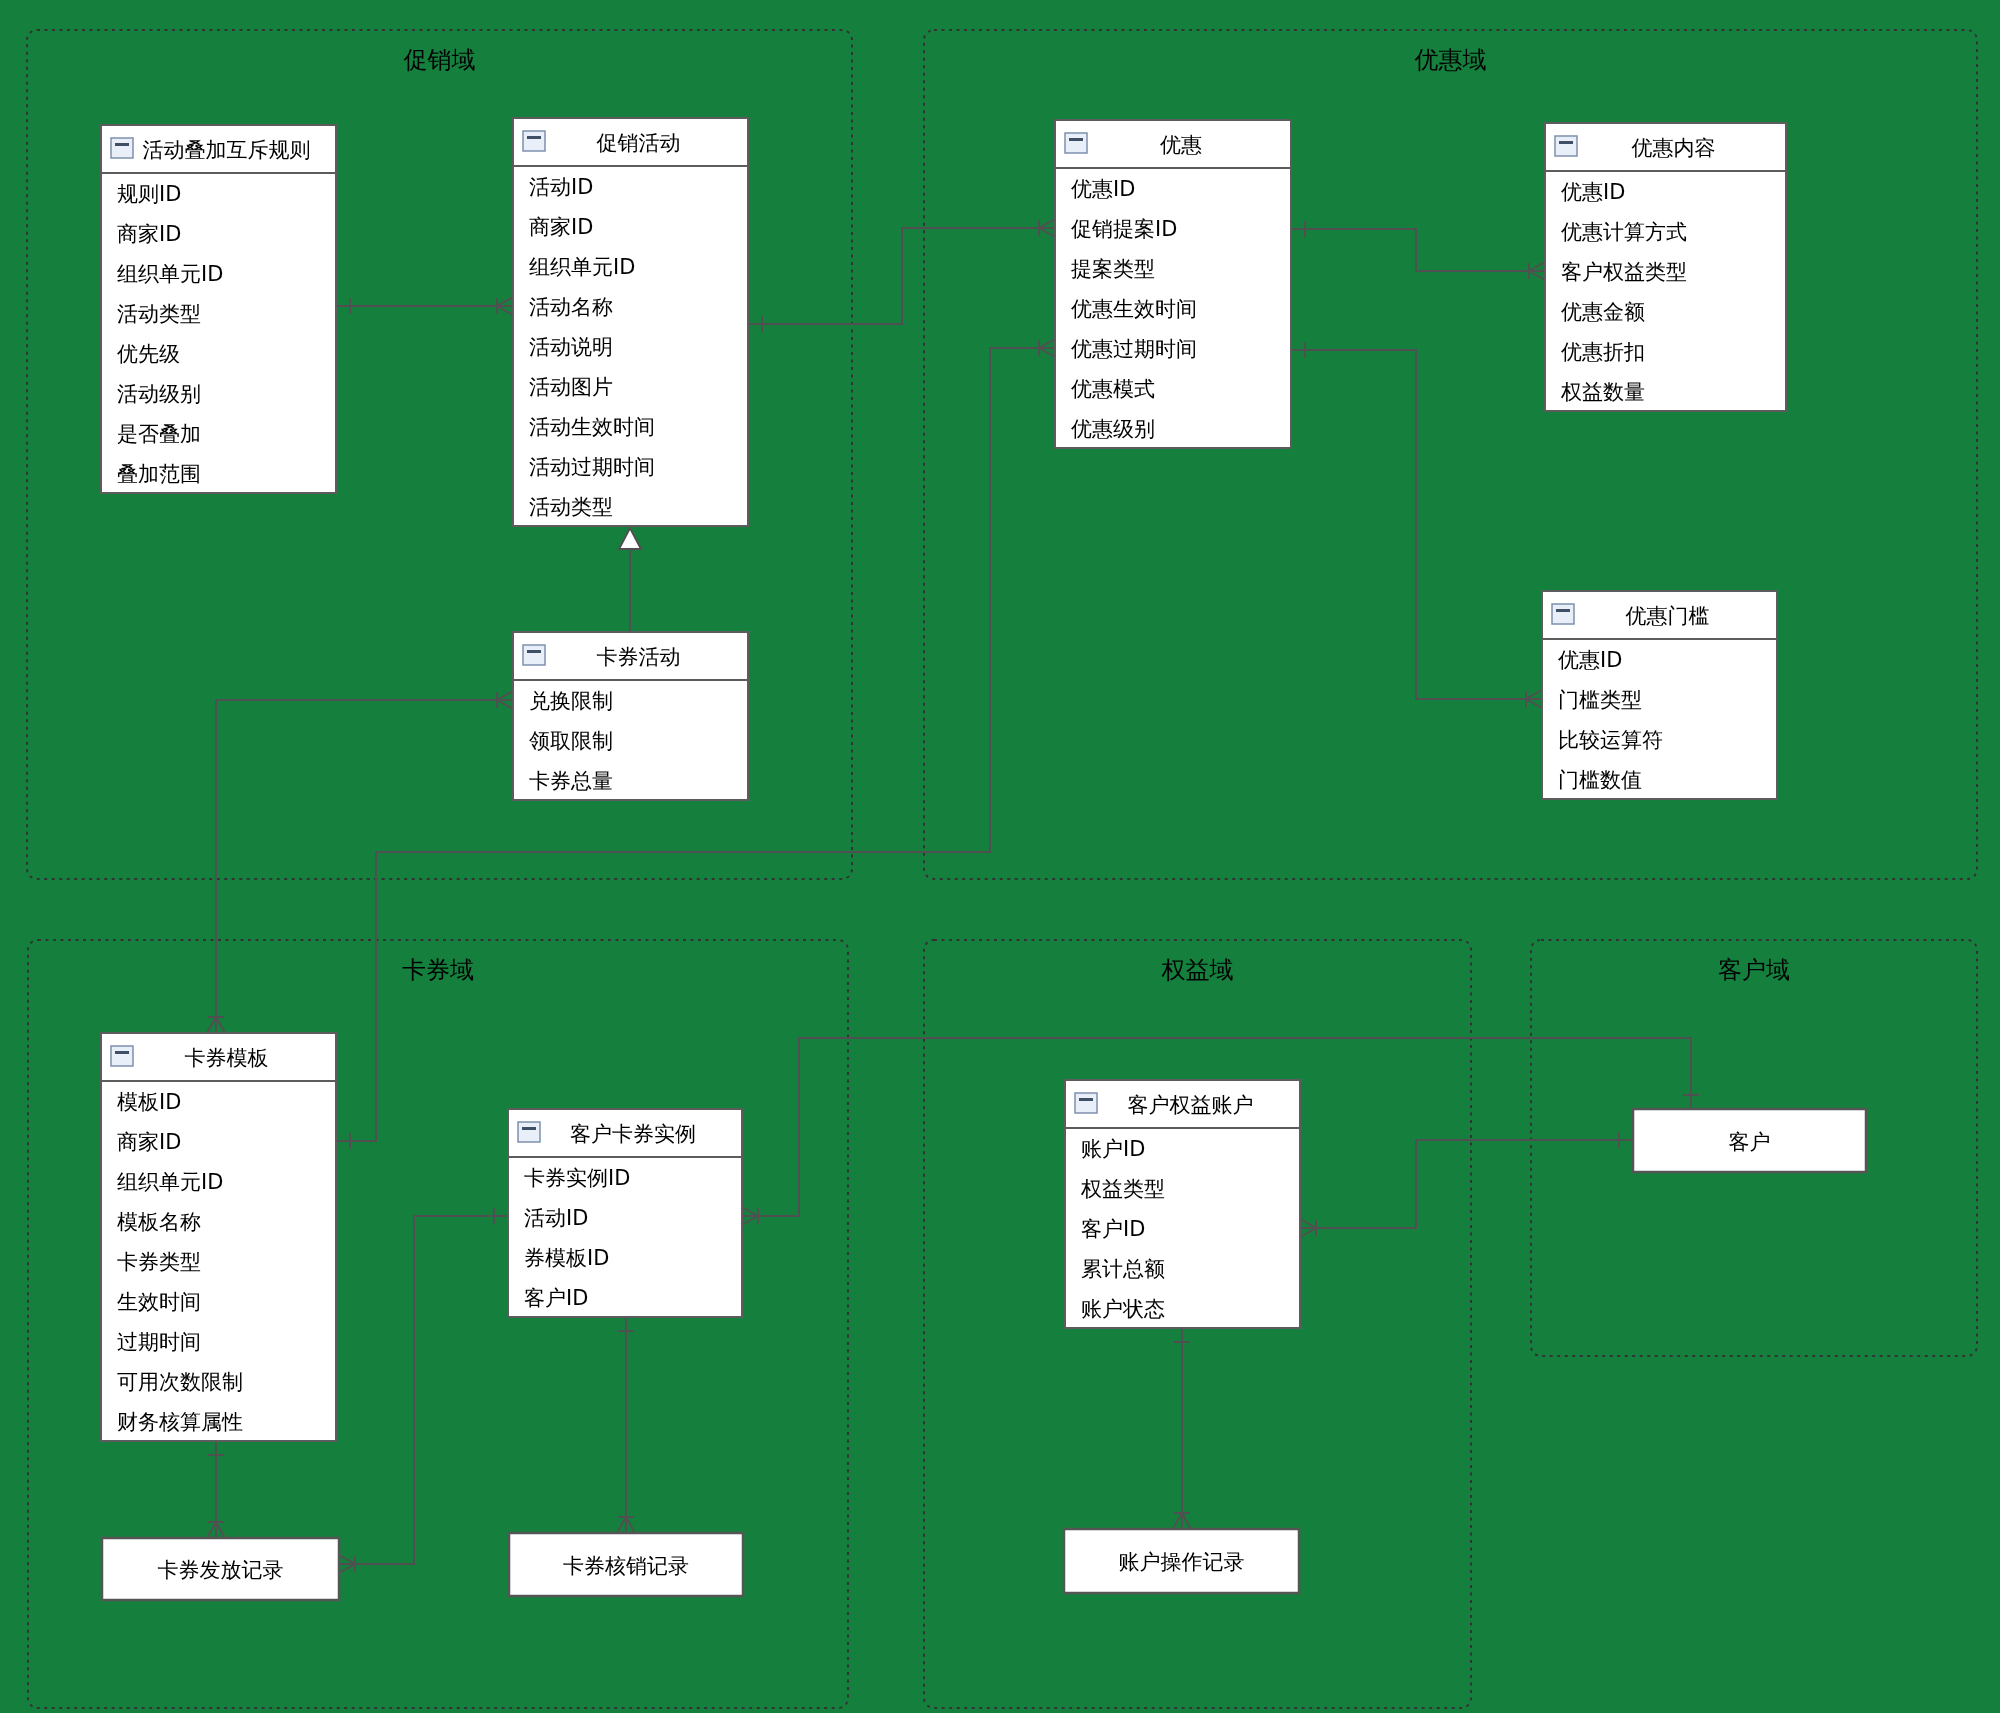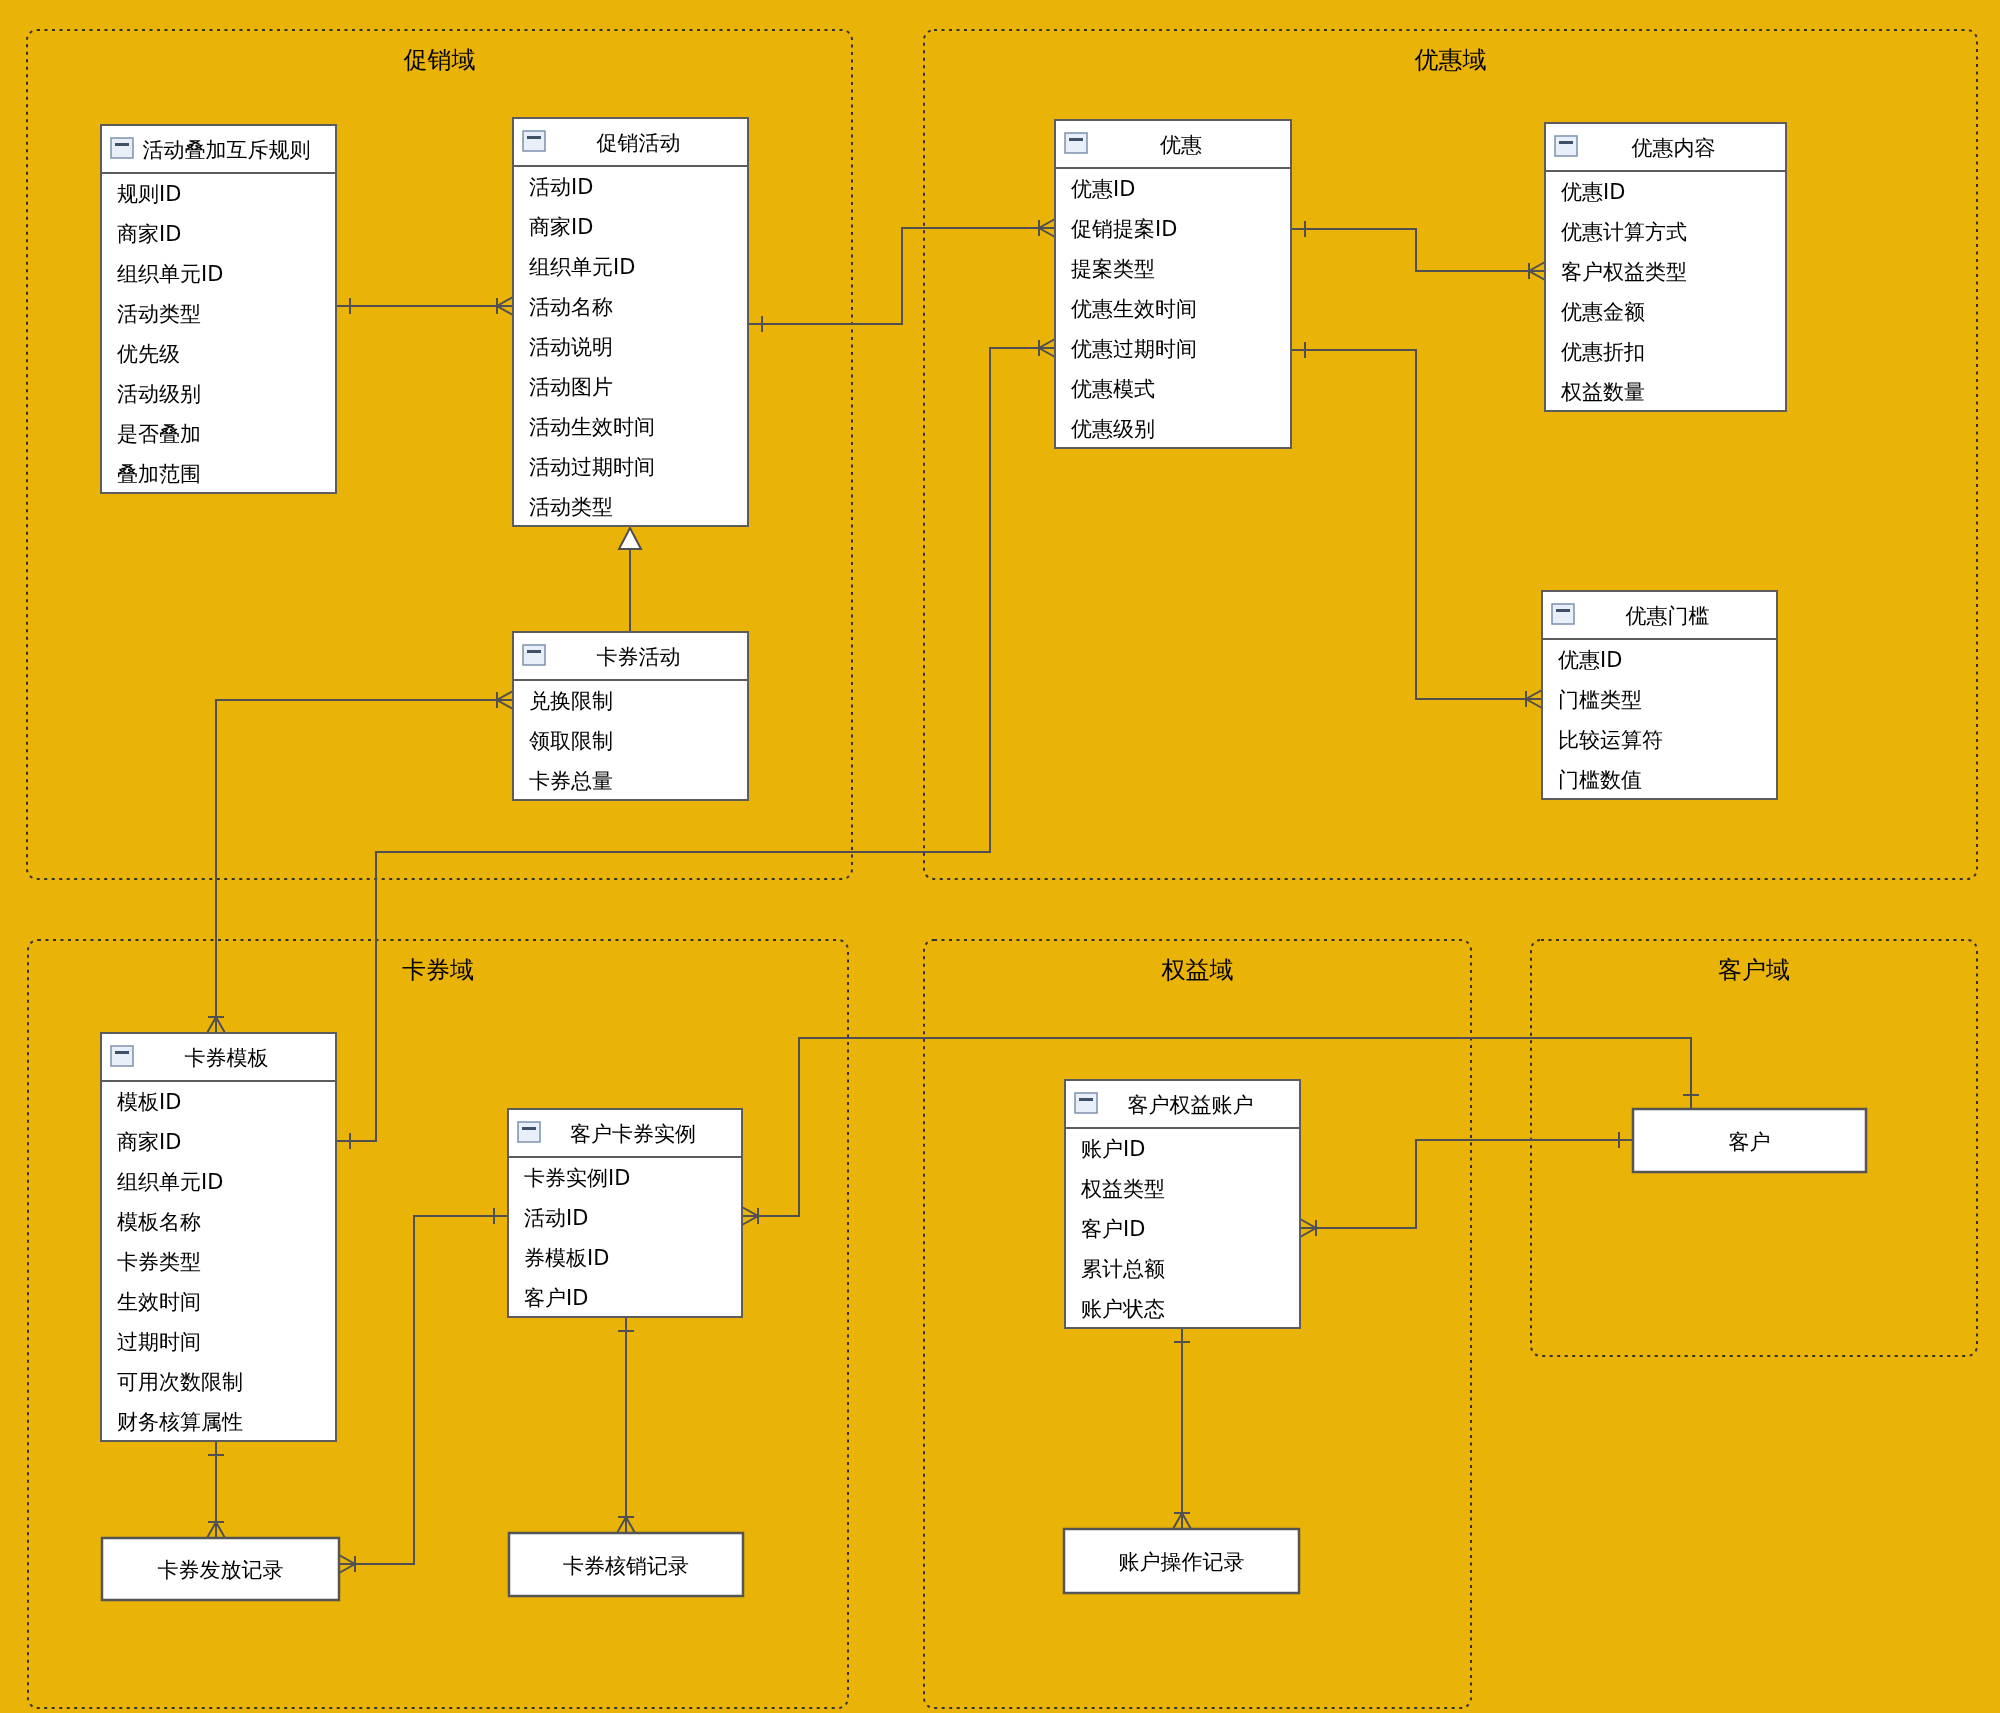--- a/index.html
+++ b/index.html
@@ -1,17 +1,17 @@
 <!DOCTYPE html>
 <html><head>
 <meta charset="utf-8">
 <style>
   html,body{margin:0;padding:0;background:#ffffff;}
   body{font-family:"DejaVu Sans","Liberation Sans",sans-serif;}
-  .canvas{position:relative;width:2000px;height:1713px;background:#eab308;overflow:hidden;}
+  .canvas{position:relative;width:2000px;height:1713px;background:#15803d;overflow:hidden;}
   svg{display:block;}
   text{font-family:"DejaVu Sans","Liberation Sans",sans-serif;fill:#000000;}
 </style>
 </head>
 <body>
 
 <div class="canvas">
   <svg id="diagram" width="2000" height="1713" viewBox="0 0 2000 1713" xmlns="http://www.w3.org/2000/svg">
       <g>
         <rect x="27" y="30" width="825" height="849" rx="10" ry="10" fill="none" stroke="#333333" stroke-width="2" stroke-dasharray="3 4.5"></rect>

